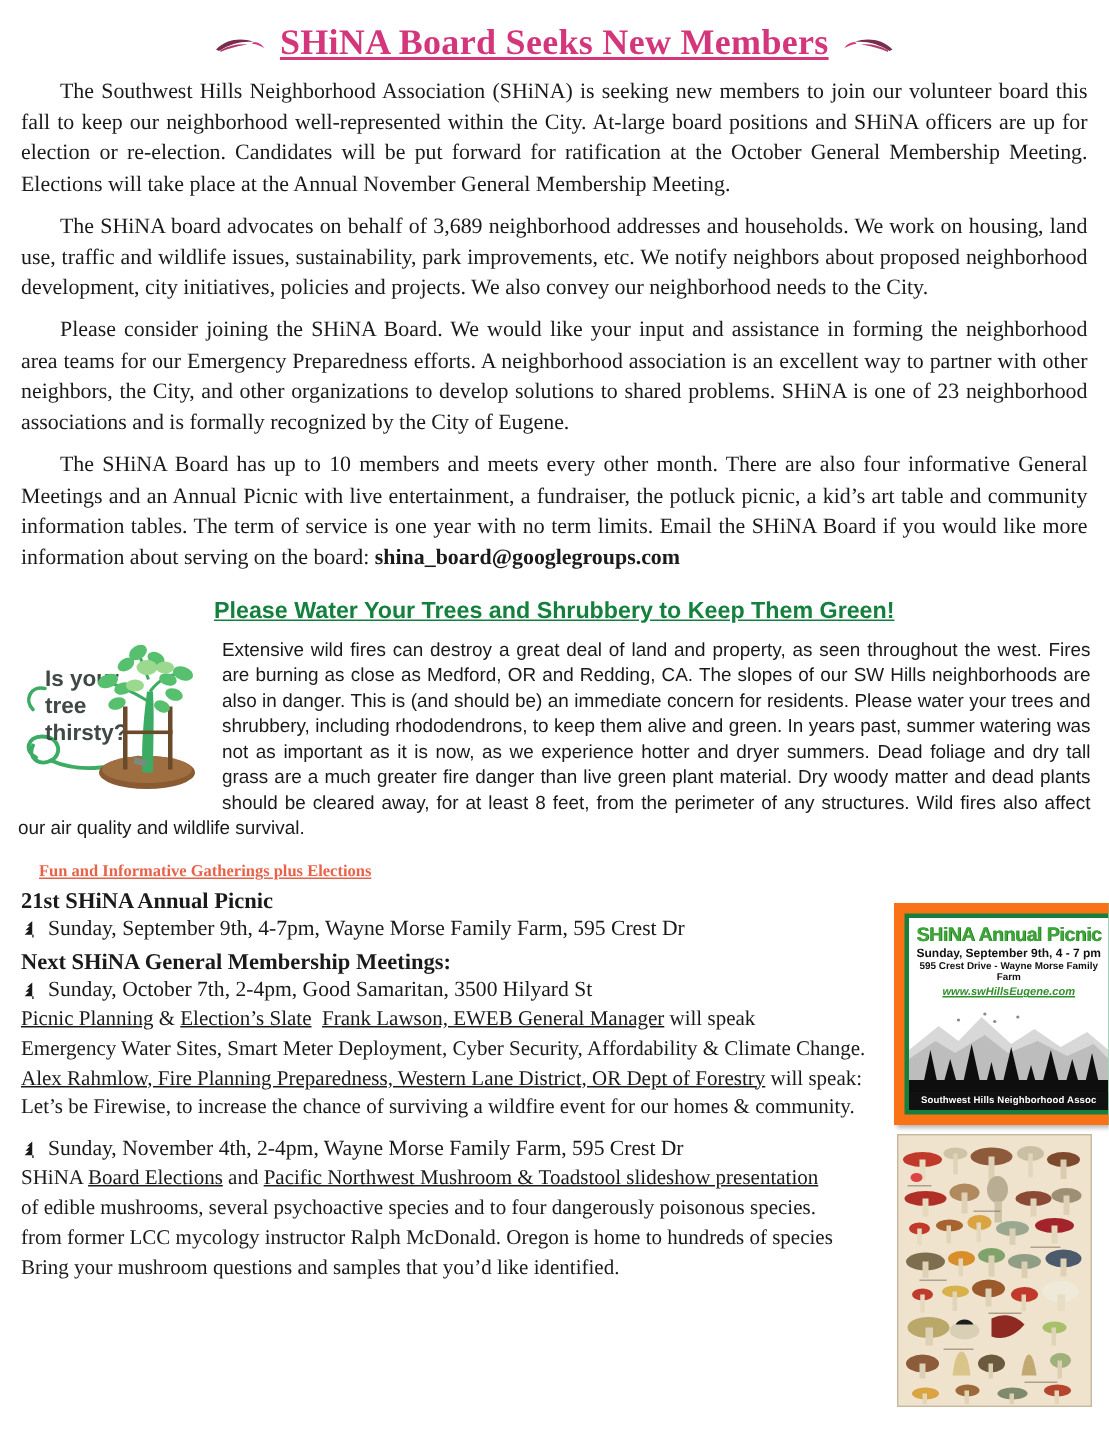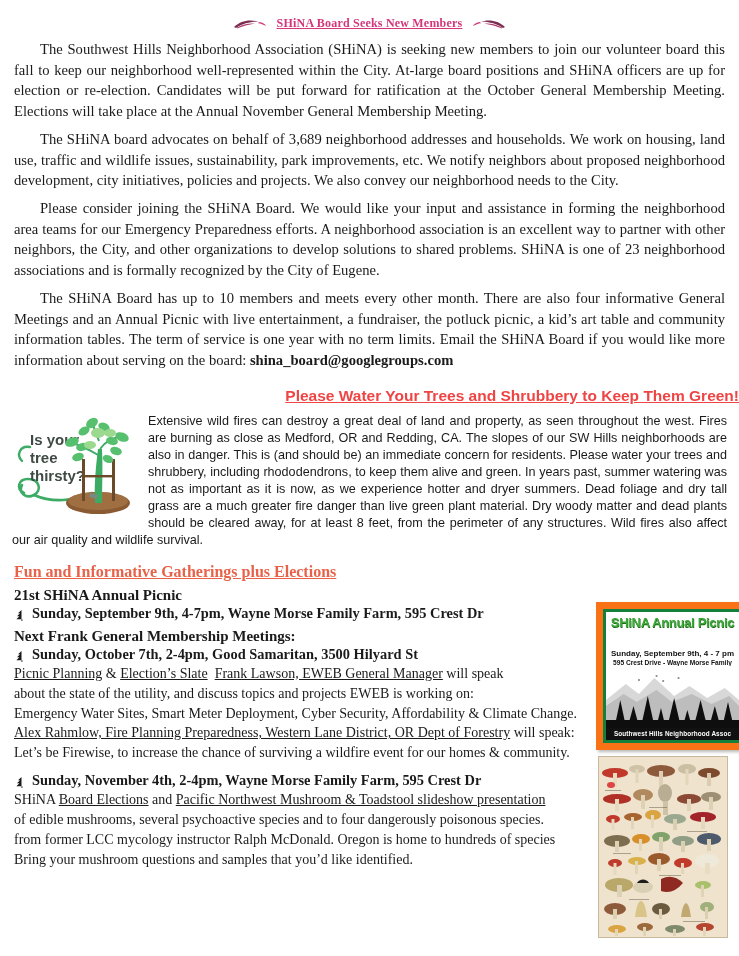--- a/index.html
+++ b/index.html
@@ -26,49 +26,49 @@
   .title-row {
     display: flex;
     align-items: center;
     justify-content: center;
     gap: 10px;
     margin-top: 16px;
   }
   .title-main {
     font-family: "Liberation Serif", serif;
     font-weight: bold;
-    font-size: 12px;
+    font-size: 24px;
     color: #d4367c;
     text-decoration: underline;
     letter-spacing: 0.2px;
     white-space: nowrap;
   }
   .ornament {
     display: inline-block;
     width: 34px;
     height: 14px;
   }
   .ornament svg { display:block; }
 
   .section-head-green {
-    text-align: right;
+    text-align: center;
     font-family: "Liberation Sans", sans-serif;
     font-weight: bold;
     font-size: 15.5px;
-    color: #ef4444;
+    color: #15803d;
     text-decoration: underline;
     margin: 16px 0 8px 0;
   }
   .section-head-red {
     font-family: "Liberation Serif", serif;
     font-weight: bold;
-    font-size: 16px;
+    font-size: 11px;
     color: #e8624a;
     text-decoration: underline;
-    margin: 6px 0 6px 0;
+    margin: 6px 0 6px 12px;
   }
 
   
   .body-col {
     padding: 0 14px;
   }
   p.para {
     text-align: justify;
     font-size: 14.6px;
     line-height: 1.42;
@@ -102,25 +102,25 @@
   .events {
     padding: 0 14px;
     position: relative;
   }
   .ev-head {
     font-weight: bold;
     font-size: 15px;
     margin: 6px 0 1px 0;
   }
   .ev-line {
-    font-weight: bold;
+    font-weight: normal;
     font-size: 14.4px;
     margin: 0 0 2px 0;
     display: flex;
-    align-items: flex-end;
+    align-items: center;
     gap: 5px;
   }
   .tree-bullet {
     display: inline-block;
     width: 13px;
     height: 13px;
     flex: 0 0 13px;
   }
   .tree-bullet svg { display:block; }
   .ev-sub {
@@ -158,21 +158,21 @@
     margin-top: 3px;
     letter-spacing: -0.3px;
     text-shadow: 0.5px 0.5px 0 #1f6a1c;
   }
   .flyer-l2 {
     text-align: center;
     font-family: "Liberation Sans", sans-serif;
     font-weight: bold;
     font-size: 8px;
     color: #111;
-    margin-top: 19px;
+    margin-top: 1px;
   }
   .flyer-l3 {
     text-align: center;
     font-family: "Liberation Sans", sans-serif;
     font-weight: bold;
     font-size: 6.6px;
     color: #111;
     margin-top: 1px;
   }
   .flyer-l4 {
@@ -307,32 +307,31 @@
     <div class="ev-head">21st SHiNA Annual Picnic</div>
     <div class="ev-line">
       <span class="tree-bullet">
         <svg viewBox="0 0 13 13" width="13" height="13">
           <path d="M7.5 1 L4 4.2 L6 4.2 L3 7.2 L5.4 7.2 L2.4 10.2 L7.5 10.2 L7.5 12 L8.4 12 L8.4 10.2 L7.5 10.2 Z" fill="#1a1a1a"></path>
         </svg>
       </span>
       <span>Sunday, September 9th, 4-7pm, Wayne Morse Family Farm, 595 Crest Dr</span>
     </div>
 
-    <div class="ev-head">Next Frank General Membership Meetings:</div>
+    <div class="ev-head">Next SHiNA General Membership Meetings:</div>
 
     <div class="ev-line">
       <span class="tree-bullet">
         <svg viewBox="0 0 13 13" width="13" height="13">
           <path d="M7.5 1 L4 4.2 L6 4.2 L3 7.2 L5.4 7.2 L2.4 10.2 L7.5 10.2 L7.5 12 L8.4 12 L8.4 10.2 L7.5 10.2 Z" fill="#1a1a1a"></path>
         </svg>
       </span>
       <span>Sunday, October 7th, 2-4pm, Good Samaritan, 3500 Hilyard St</span>
     </div>
     <div class="ev-sub"><span class="u">Picnic Planning</span><span> &amp; </span><span class="u">Election’s Slate</span>&nbsp; <span class="u">Frank Lawson, EWEB General Manager</span><span> will speak</span></div>
-    <div class="ev-sub">about the state of the utility, and discuss topics and projects EWEB is working on:</div>
     <div class="ev-sub">Emergency Water Sites, Smart Meter Deployment, Cyber Security, Affordability &amp; Climate Change.</div>
     <div class="ev-sub"><span class="u">Alex Rahmlow, Fire Planning Preparedness, Western Lane District, OR Dept of Forestry</span><span> will speak:</span></div>
     <div class="ev-sub">Let’s be Firewise, to increase the chance of surviving a wildfire event for our homes &amp; community.</div>
 
     <div class="ev-line" style="margin-top:9px;">
       <span class="tree-bullet">
         <svg viewBox="0 0 13 13" width="13" height="13">
           <path d="M7.5 1 L4 4.2 L6 4.2 L3 7.2 L5.4 7.2 L2.4 10.2 L7.5 10.2 L7.5 12 L8.4 12 L8.4 10.2 L7.5 10.2 Z" fill="#1a1a1a"></path>
         </svg>
       </span>

